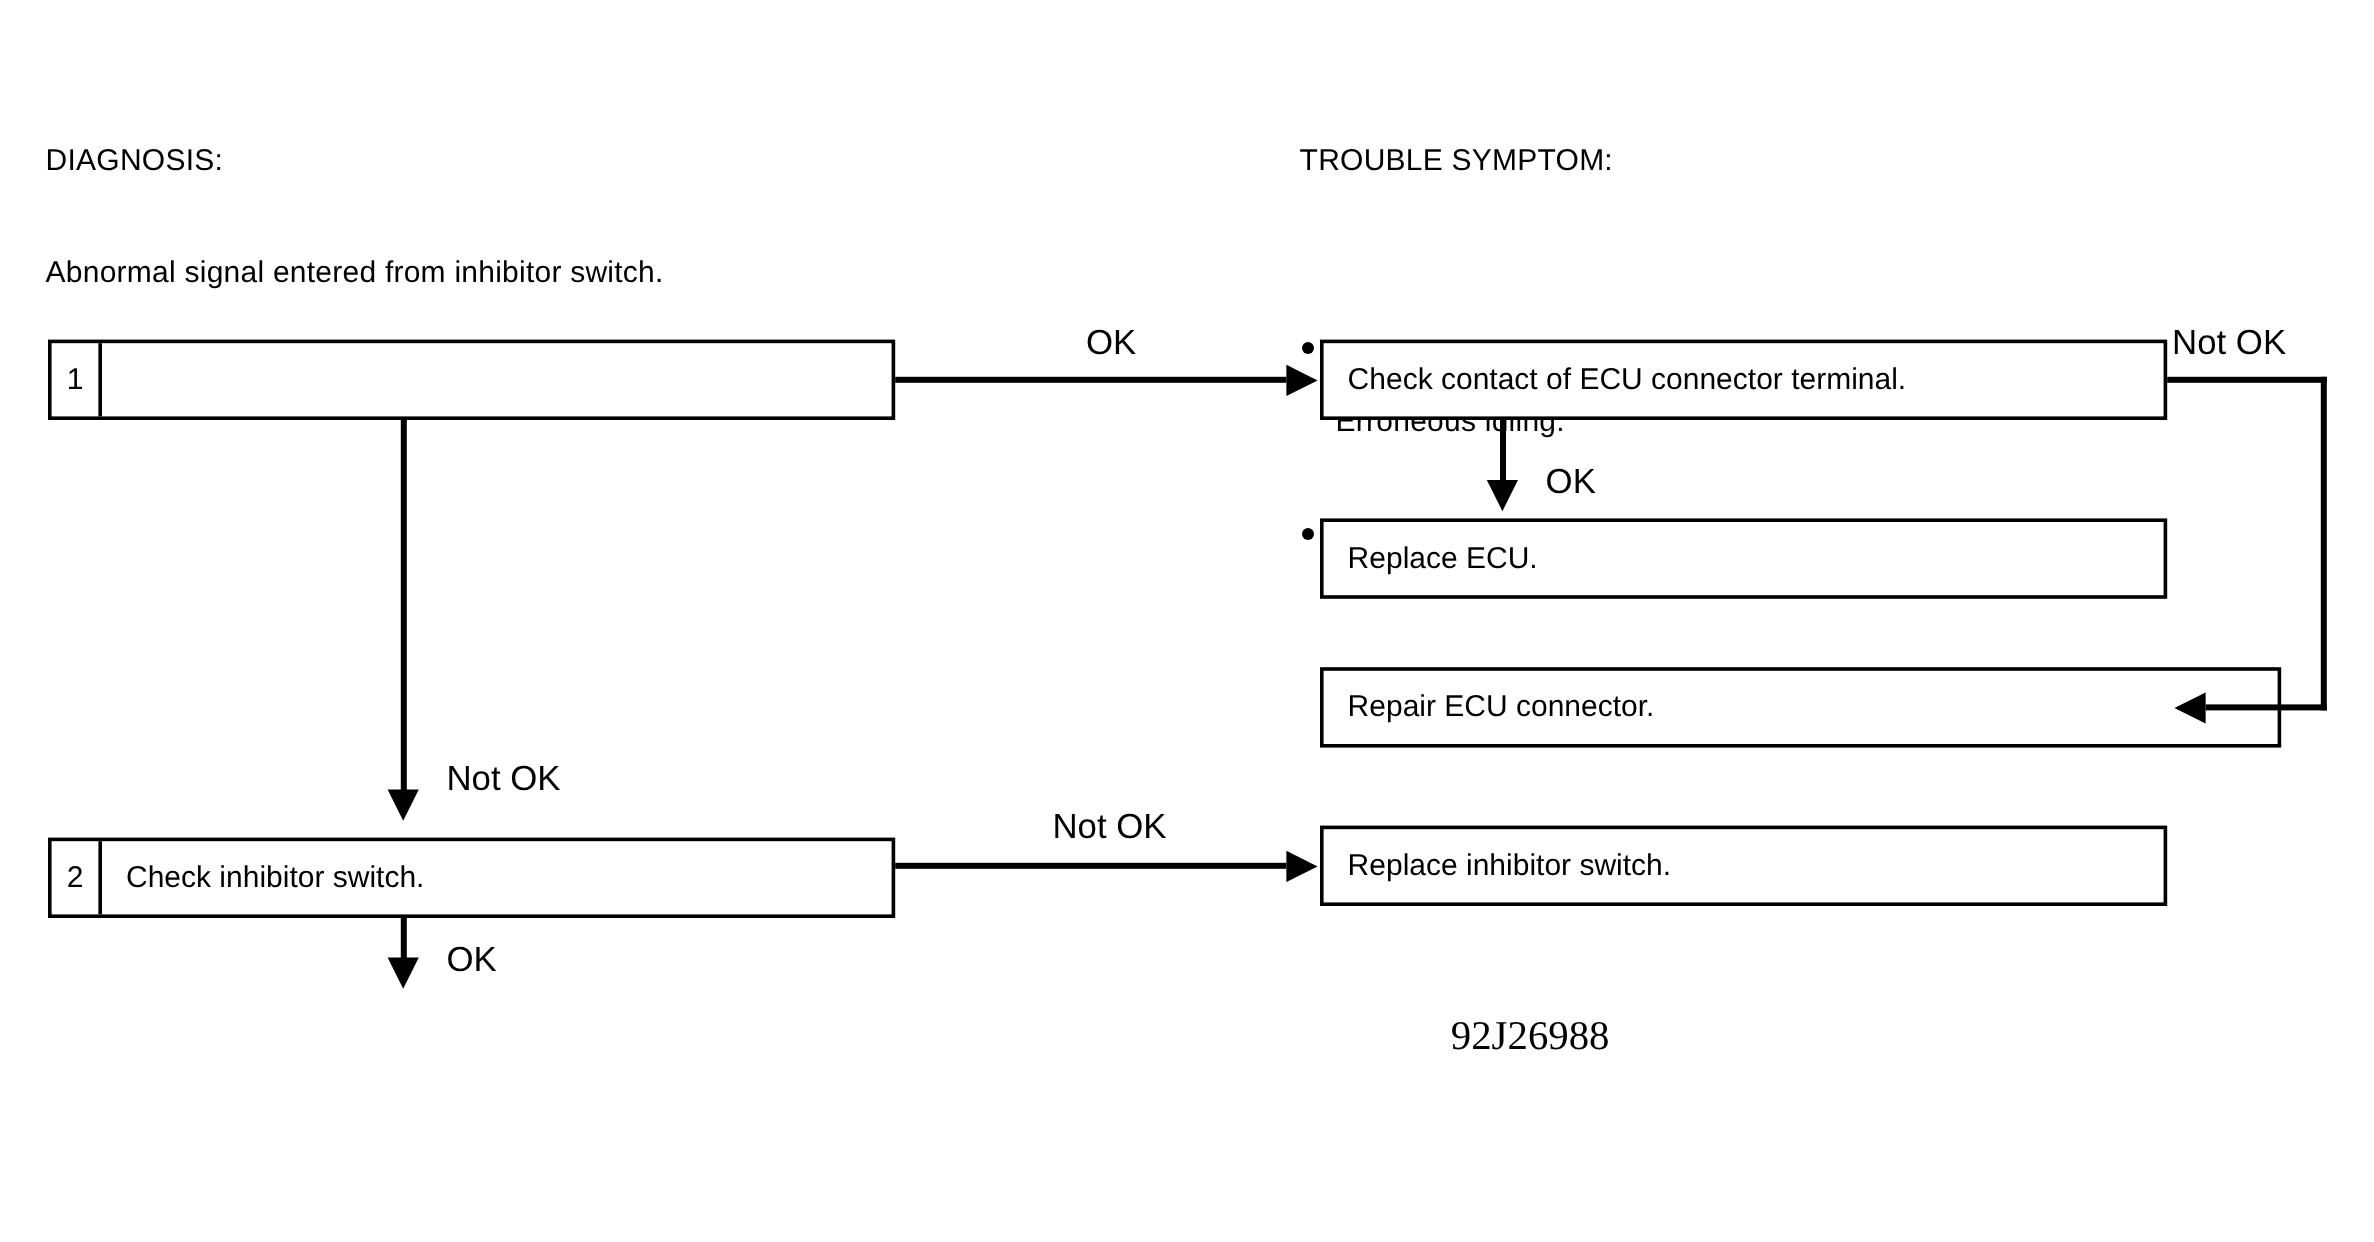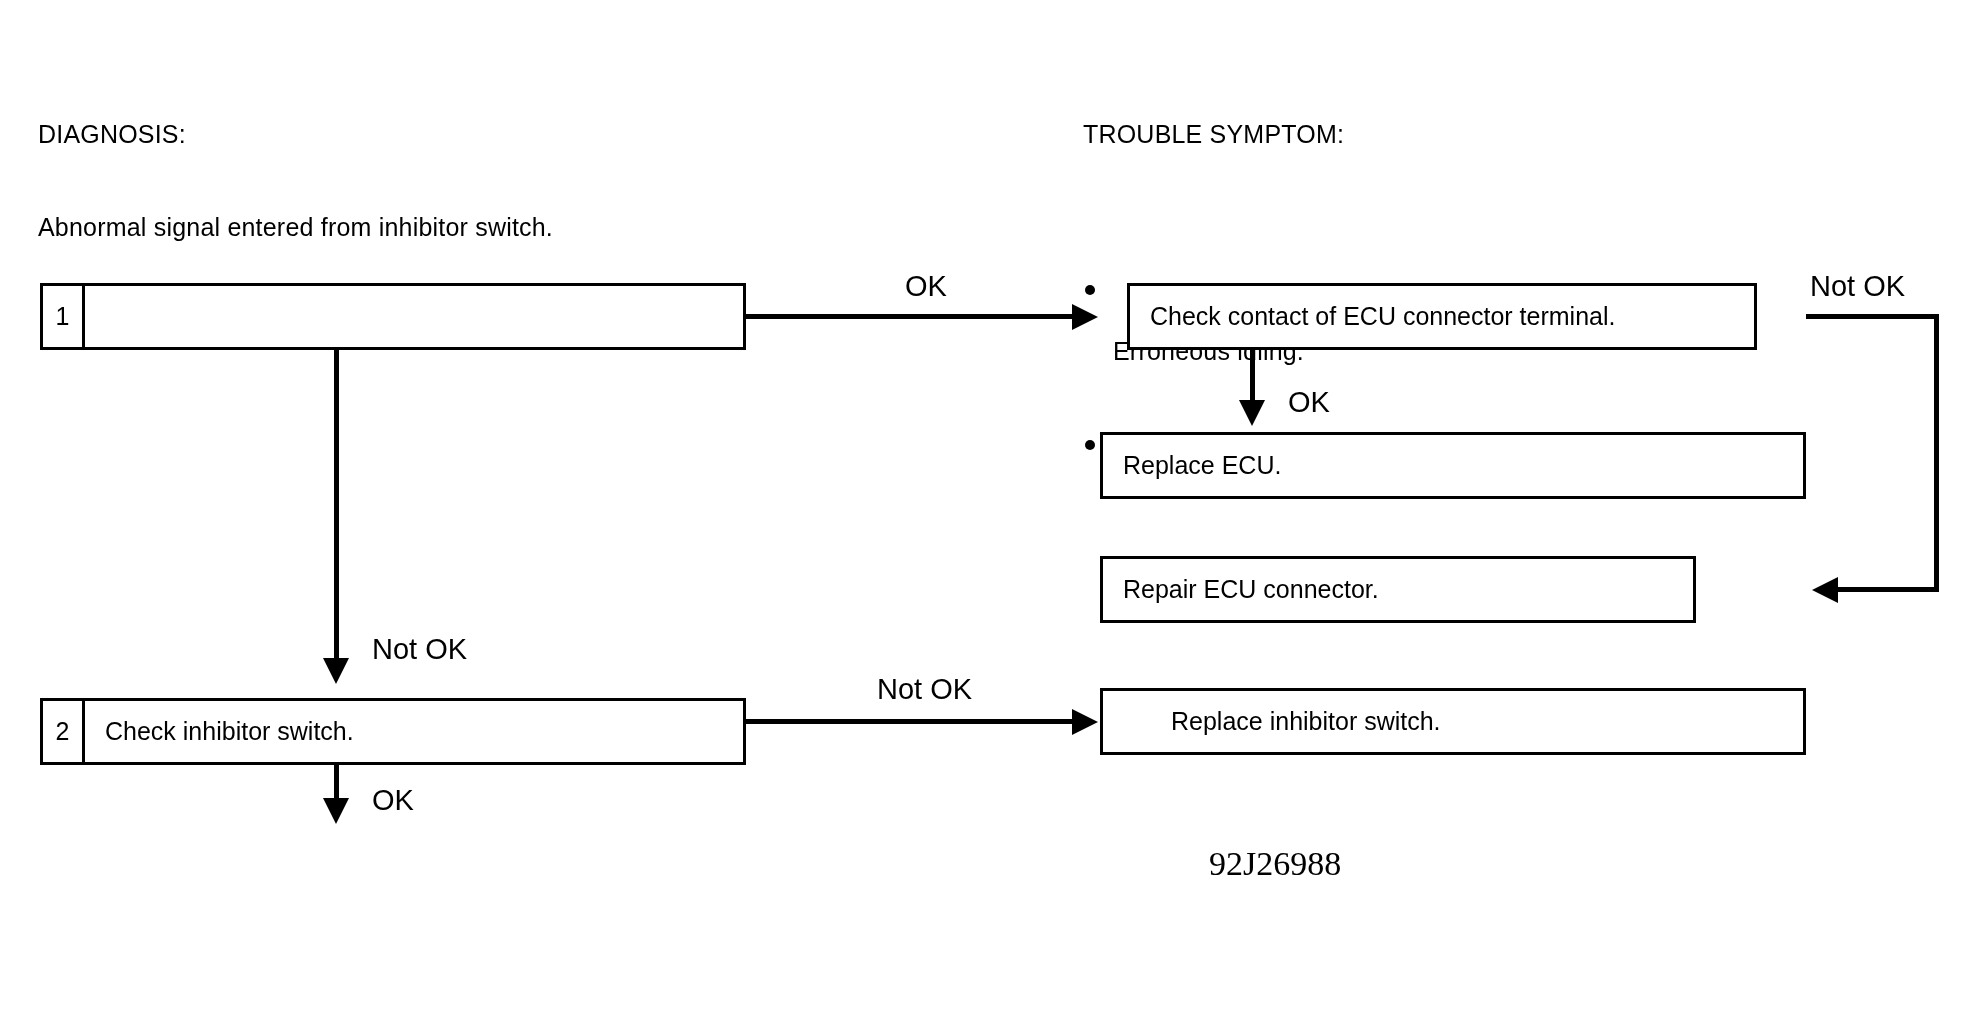--- a/index.html
+++ b/index.html
@@ -153,33 +153,33 @@
   <div class="box" id="box-step1" style="left:40px; top:283px; width:706px; height:67px;">
     <div class="num">1</div>
   </div>
 
   <div class="box" id="box-step2" style="left:40px; top:698px; width:706px; height:67px;">
     <div class="num">2</div>
     <div class="txt">Check inhibitor switch.</div>
   </div>
 
 
-  <div class="box" id="box-check-connector" style="left:1100px; top:283px; width:630px; height:67px;margin-left:27px;">
+  <div class="box" id="box-check-connector" style="left:1100px; top:283px; width:706px; height:67px;">
     <div class="txt">Check contact of ECU connector terminal.</div>
   </div>
 
   <div class="box" id="box-replace-ecu" style="left:1100px; top:432px; width:706px; height:67px;">
     <div class="txt">Replace ECU.</div>
   </div>
 
-  <div class="box" id="box-repair-connector" style="left:1100px; top:556px; width:596px; height:67px;">
+  <div class="box" id="box-repair-connector" style="left:1100px; top:556px; width:801px; height:67px;">
     <div class="txt">Repair ECU connector.</div>
   </div>
 
-  <div class="box" id="box-replace-switch" style="left:1100px; top:688px; width:706px; height:67px;padding-left:48px;">
+  <div class="box" id="box-replace-switch" style="left:1100px; top:688px; width:706px; height:67px;">
     <div class="txt">Replace inhibitor switch.</div>
   </div>
 
   <div class="hline" style="left:746px; top:314px; width:326px;"></div>
   <div class="arrow-right" style="left:1072px; top:304px;"></div>
   <div class="edge-label" style="left:905px; top:270px;">OK</div>
 
   <div class="vline" style="left:334px; top:350px; height:310px;"></div>
   <div class="arrow-down" style="left:323px; top:658px;"></div>
   <div class="edge-label" style="left:372px; top:633px;">Not OK</div>

